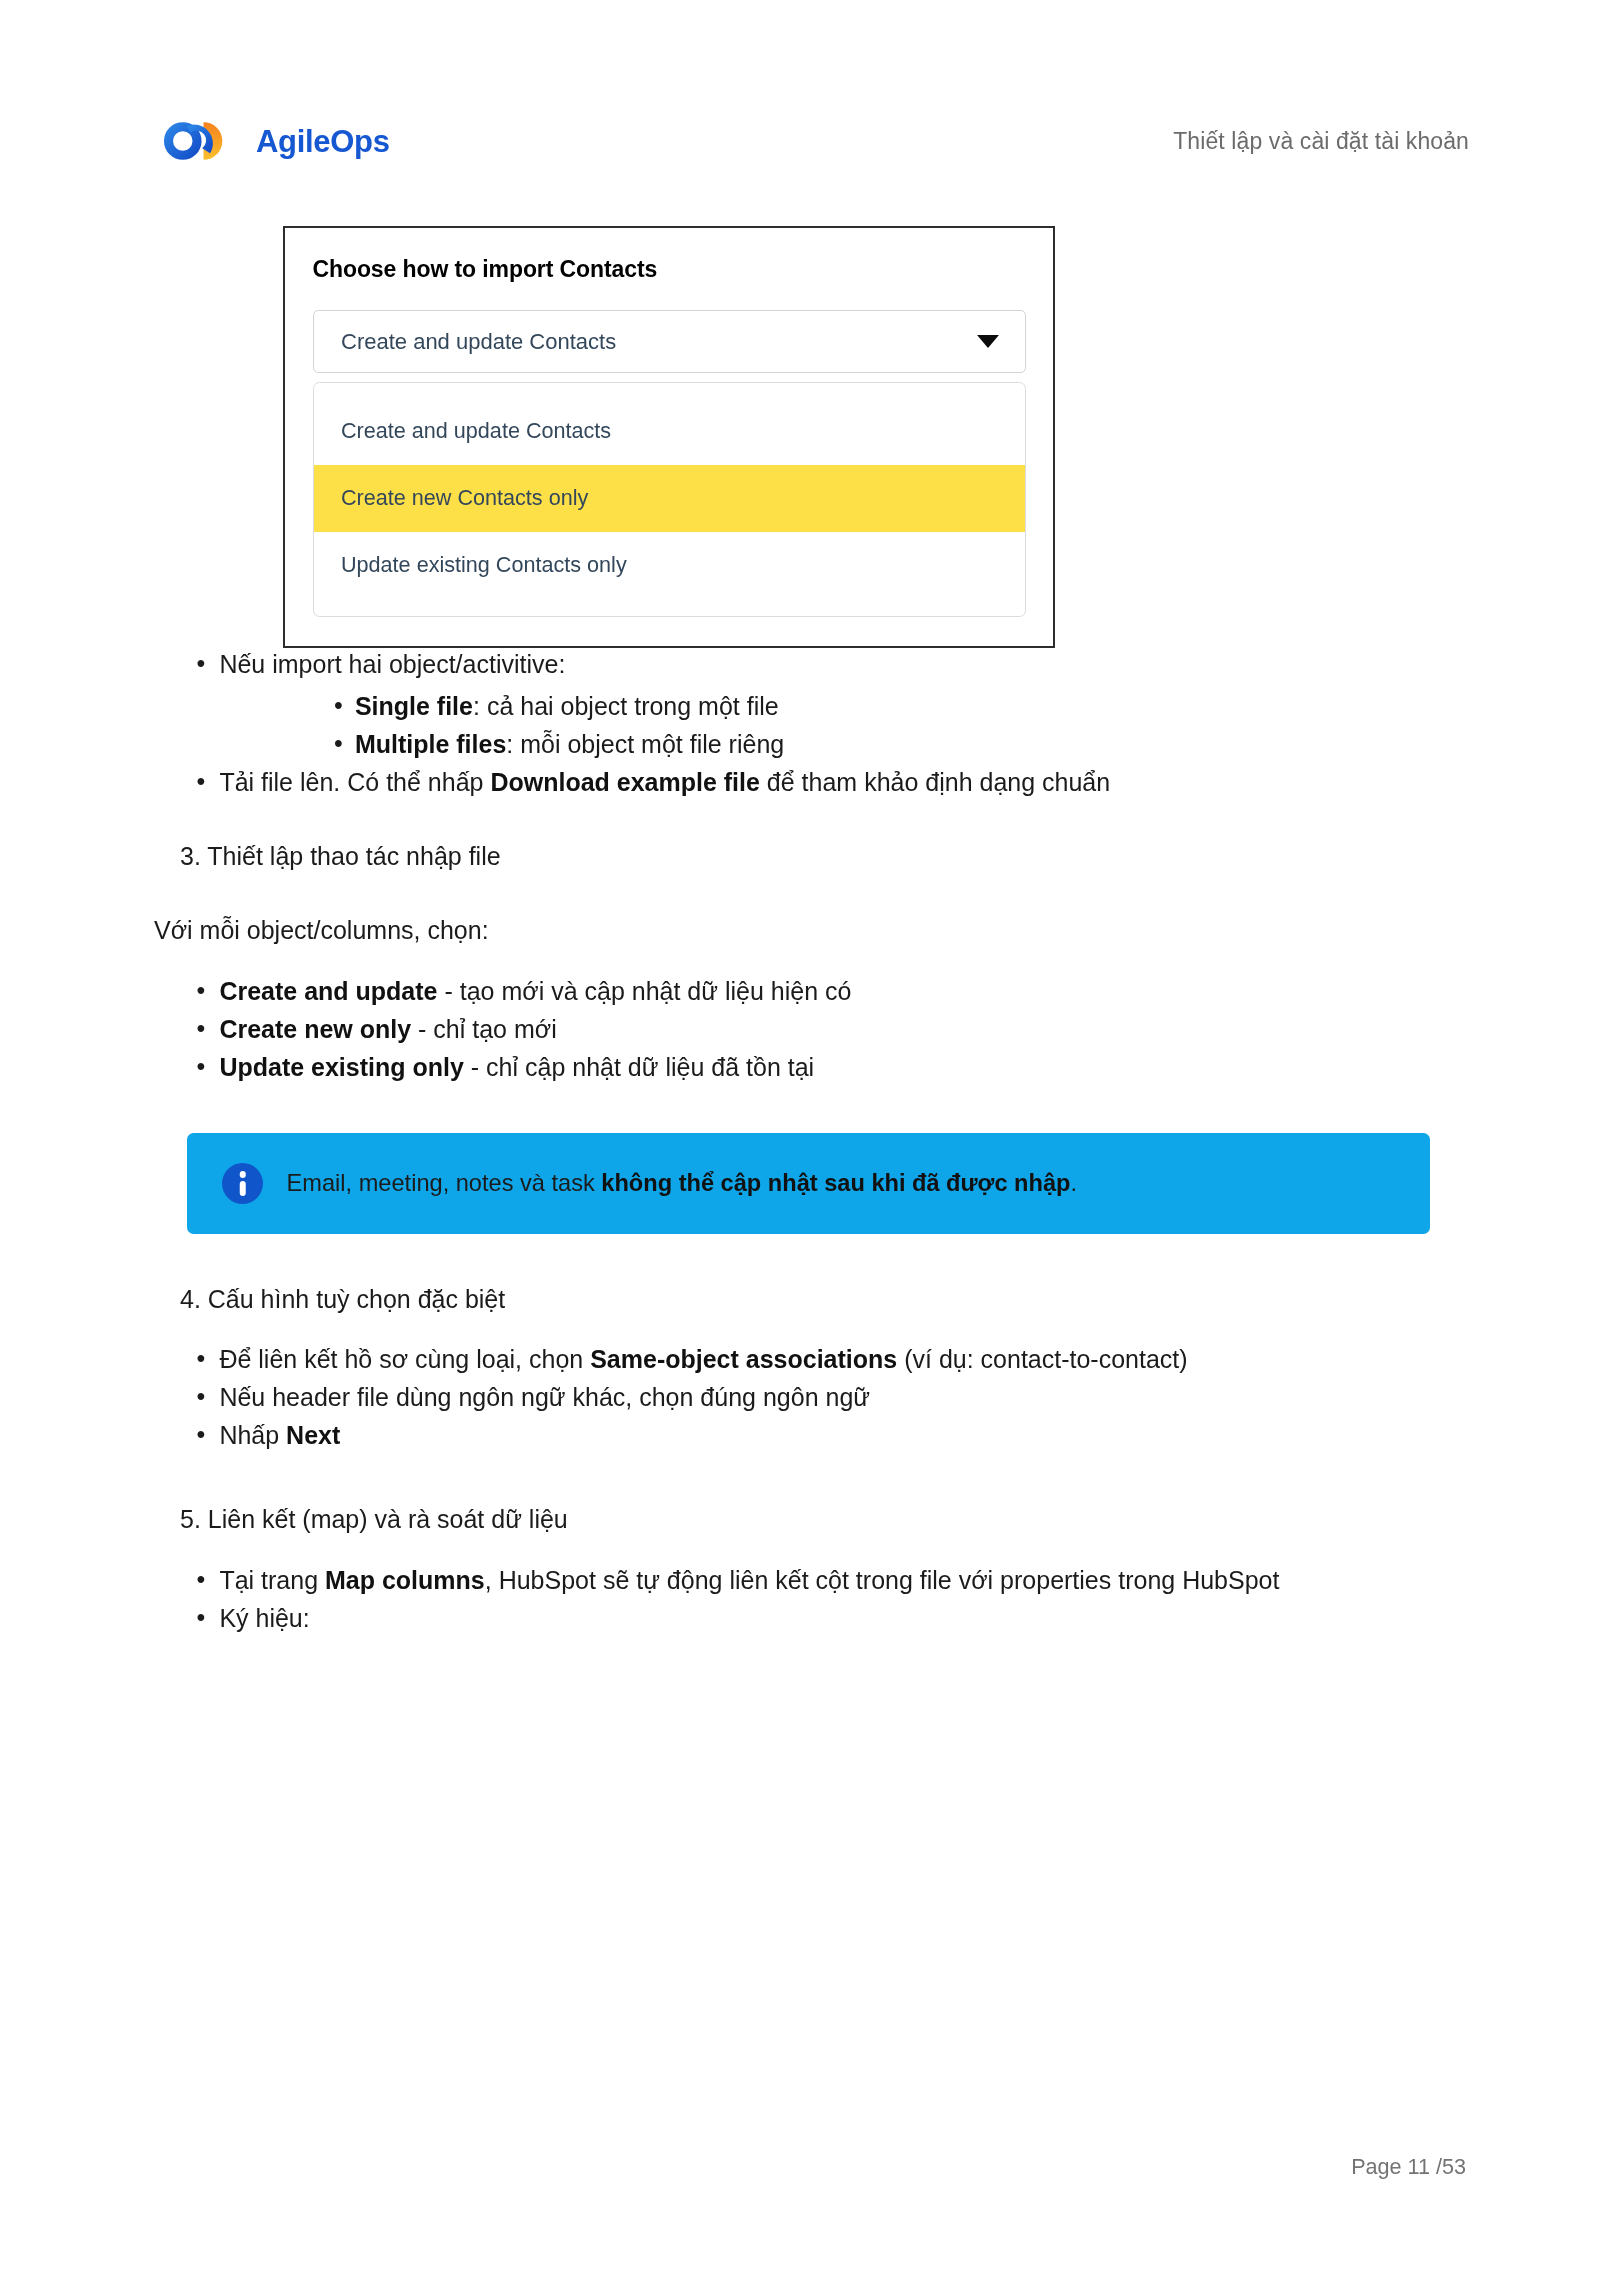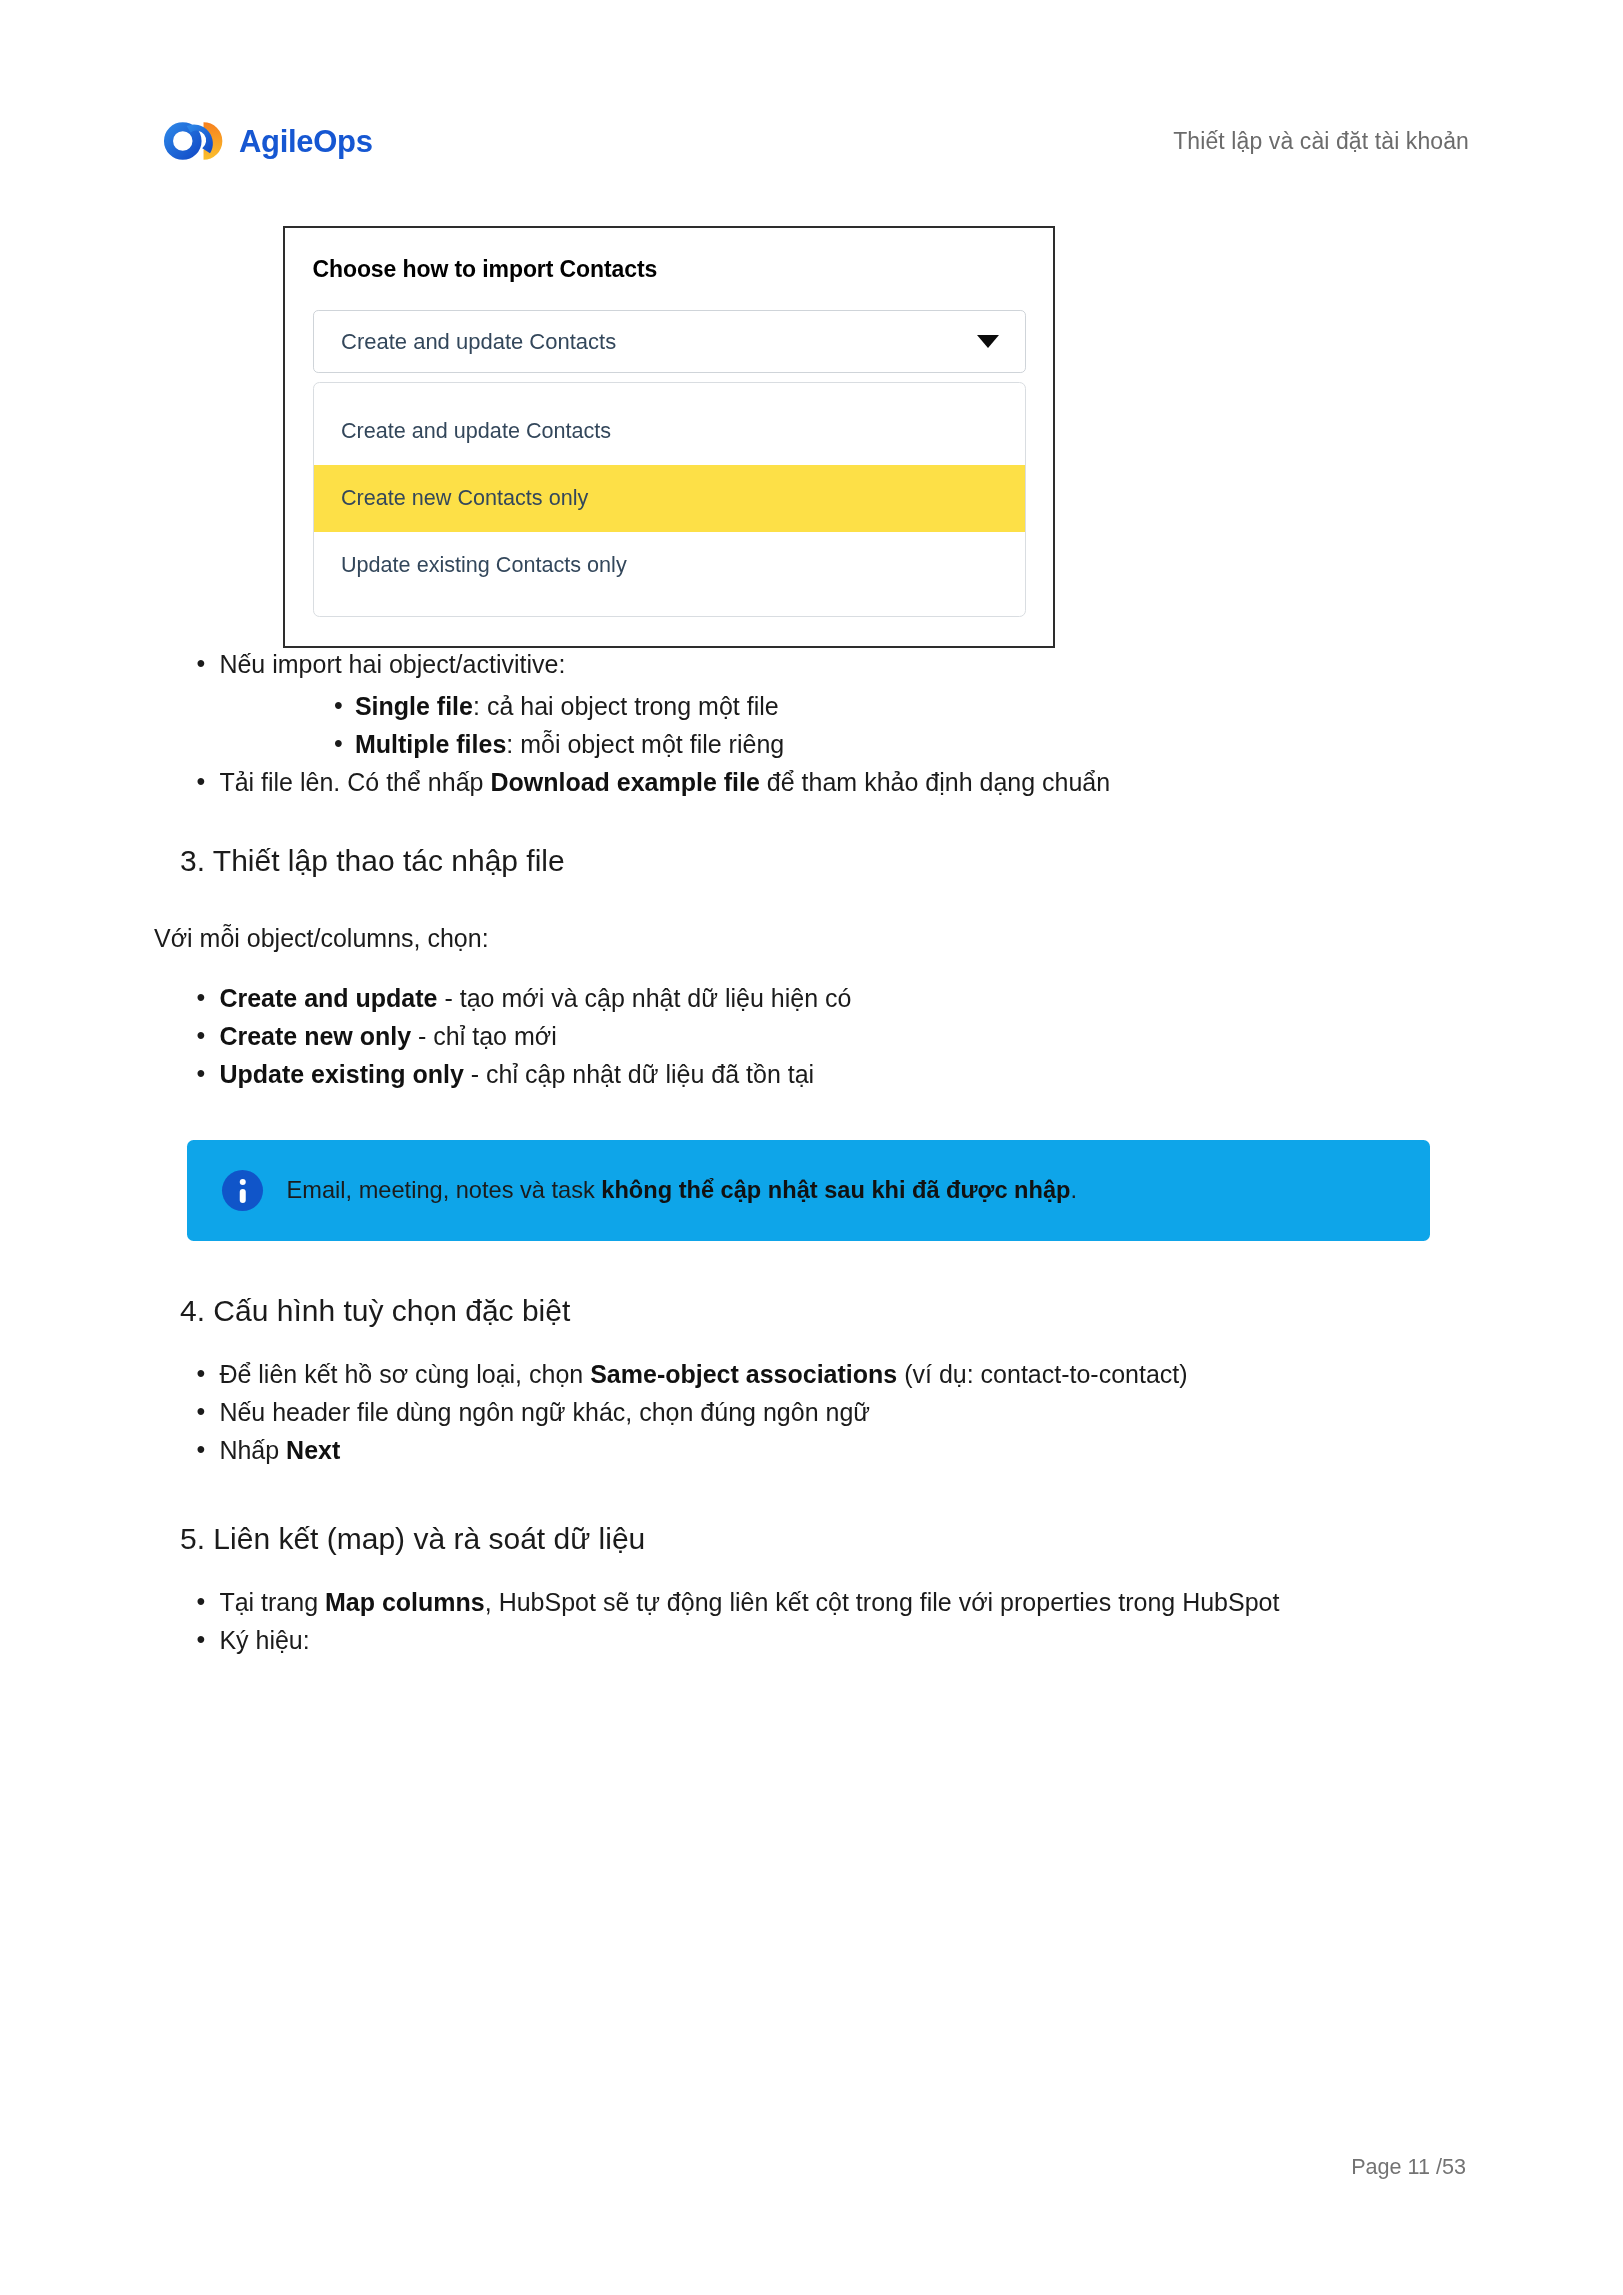--- a/index.html
+++ b/index.html
@@ -32,21 +32,21 @@
     left: 154px;
     right: 154px;
     height: 72px;
     display: flex;
     align-items: center;
     justify-content: space-between;
   }
   .brand {
     display: flex;
     align-items: center;
-    gap: 8px;
+    gap: 25px;
   }
   .brand-mark {
     width: 77px;
     height: 48px;
     display: block;
   }
   .brand-name {
     font-size: 31px;
     font-weight: 700;
     color: #1657d2;
@@ -173,21 +173,21 @@
     font-family: "DejaVu Sans", sans-serif;
     font-size: 23.6px;
     line-height: 1;
   }
   b, strong {
     font-weight: 700;
     color: #111111;
   }
 
   .numbered {
-    font-size: 30px;
+    font-size: 25px;
     line-height: 1.5;
     color: #1b1b1b;
     margin-left: 26px;
   }
   .para {
     font-size: 25px;
     line-height: 1.5;
     color: #1b1b1b;
   }
   .gap-s  { height: 22px; }

